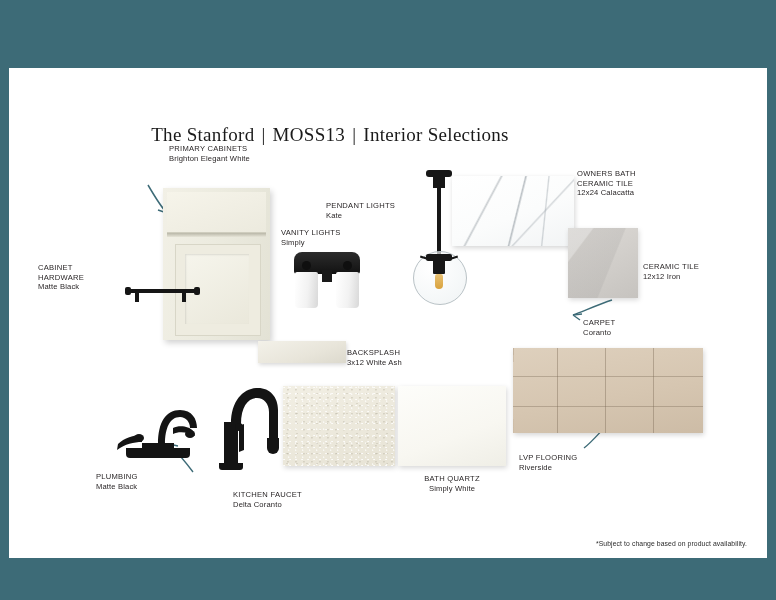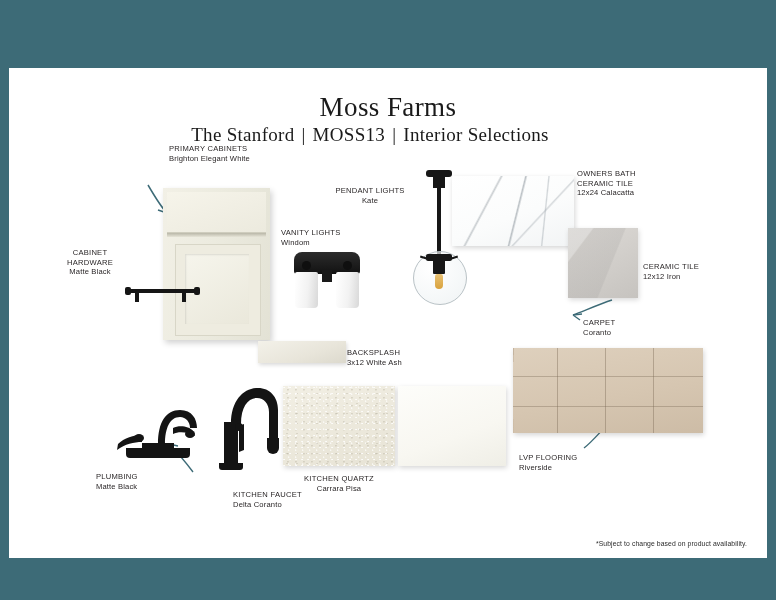--- a/index.html
+++ b/index.html
@@ -55,40 +55,39 @@
   }
   .subtitle {
     position: absolute;
     left: 0; top: 124px;
     width: 660px;
     text-align: center;
     font-family: "Liberation Serif", serif;
     font-size: 19px;
     color: #1a1a1a;
     letter-spacing: 0.3px;
-    padding-left: 40px;
   }
   .subtitle .sep { padding: 0 7px; }
 
   
   .lbl {
     position: absolute;
     font-family: "Liberation Sans", sans-serif;
     font-size: 7.6px;
     line-height: 9.6px;
     color: #231f20;
     letter-spacing: 0.15px;
     white-space: nowrap;
   }
   .lbl .cap {
     text-transform: uppercase;
     letter-spacing: 0.25px;
   }
   .lbl .sub { }
-  .lbl.right { text-align: center; }
+  .lbl.right { text-align: left; margin-top: 15px; }
   .lbl.center { text-align: center; }
 
   
   .tile { position: absolute; }
 
   
   .cabinet {
     left: 163px; top: 188px;
     width: 107px; height: 152px;
     background: linear-gradient(100deg, #f2f0e6 0%, #ecebdf 45%, #e3e2d5 100%);
@@ -316,21 +315,20 @@
 </head>
 <body>
 
 <div id="board">
 
   <div class="bar-top"></div>
   <div class="bar-bottom"></div>
   <div class="bar-left"></div>
   <div class="bar-right"></div>
 
-  <div class="title">Moss Farms</div>
   <div class="subtitle">
     <span>The Stanford</span><span class="sep">|</span><span>MOSS13</span><span class="sep">|</span><span>Interior Selections</span>
   </div>
 
   <div class="lbl" style="left:163px; top:144px;margin-left:6px;">
     <div class="cap">PRIMARY CABINETS</div>
     <div class="sub">Brighton Elegant White</div>
   </div>
   <svg class="arrow" style="left:145px; top:183px;" width="32" height="36" viewBox="0 0 32 36">
     <path d="M3 2 C 10 14, 16 24, 22 30" stroke="#3d6b77" stroke-width="1.5" fill="none"></path>
@@ -352,21 +350,21 @@
   <div class="tile pull-wrap">
     <div class="pull-bar"></div>
     <div class="pull-post-l"></div>
     <div class="pull-post-r"></div>
     <div class="pull-cap-l"></div>
     <div class="pull-cap-r"></div>
   </div>
 
   <div class="lbl" style="left:281px; top:228px;">
     <div class="cap">VANITY LIGHTS</div>
-    <div class="sub">Windom</div>
+    <div class="sub">Simply</div>
   </div>
   <div class="tile vanity">
     <div class="van-back"></div>
     <div class="van-socket l"></div>
     <div class="van-socket r"></div>
     <div class="van-stem"></div>
     <div class="van-shade l"></div>
     <div class="van-shade r"></div>
   </div>
 
@@ -459,23 +457,23 @@
     <g fill="#141414">
       <path d="M16 88 h18 a3 3 0 0 0 3 -3 v-4 H13 v4 a3 3 0 0 0 3 3 z"></path>
       <path d="M18 81 h14 V40 H18 z"></path>
       <path d="M25 42 C 25 18, 38 6, 52 6 C 64 6, 72 15, 72 28 v 28 h -9 V30 c 0 -8, -5 -14, -12 -14 c -9 0 -16 9 -16 26 z"></path>
       <path d="M61 56 h12 v10 a6 6 0 0 1 -6 6 a6 6 0 0 1 -6 -6 z"></path>
       <path d="M33 44 l 5 -2 v 26 l -5 2 z"></path>
       <circle cx="33" cy="45" r="4"></circle>
     </g>
   </svg>
 
-  <div class="lbl center" style="left:283px; top:474px; width:112px;">
-    <div class="cap">KITCHEN QUARTZ</div>
-    <div class="sub">Carrara Pisa</div>
-  </div>
   <div class="tile quartz-kitchen"></div>
 
+  <div class="lbl center" style="left:398px; top:474px; width:108px;">
+    <div class="cap">BATH QUARTZ</div>
+    <div class="sub">Simply White</div>
+  </div>
   <div class="tile quartz-bath"></div>
 
   <div class="footnote">*Subject to change based on product availability.</div>
 
 </div>
 
 </body></html>

